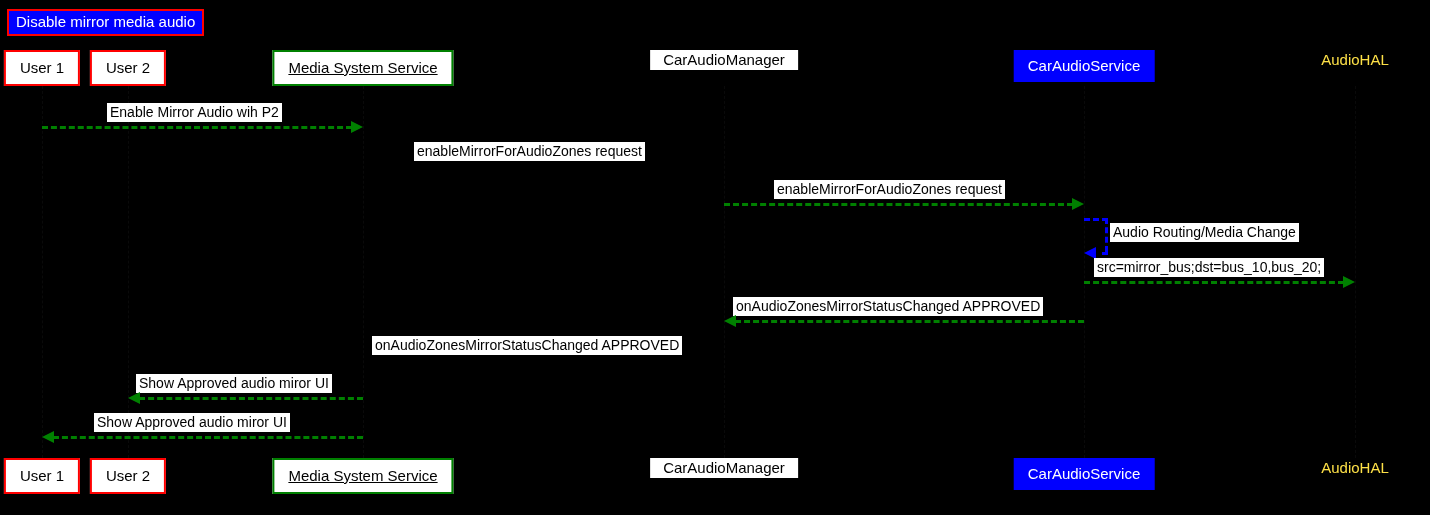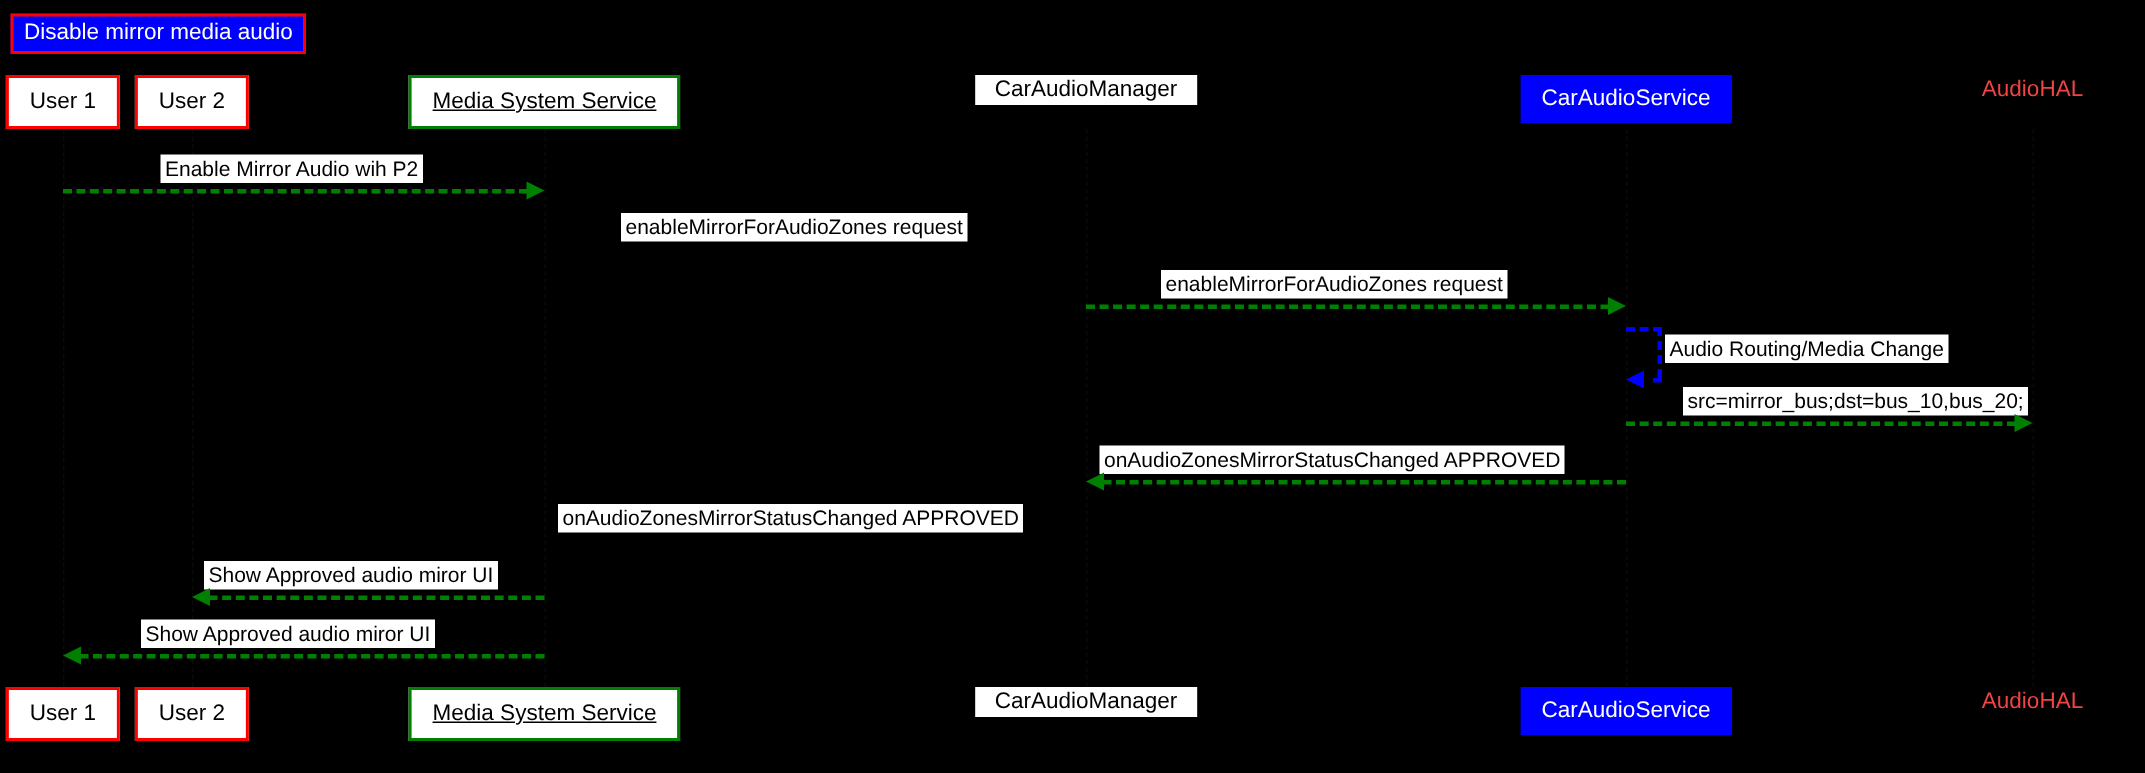--- a/index.html
+++ b/index.html
@@ -52,21 +52,21 @@
     color: #000000;
     padding: 1px 13px;
   }
   .participant.fill-blue {
     background: #0000ff;
     color: #ffffff;
     padding: 7px 14px;
   }
   .participant.plain {
     background: transparent;
-    color: #ef4444;
+    color: #fde047;
     padding: 1px 3px;
   }
   
   .lifeline {
     position: absolute;
     width: 1px;
     background: #000000;
     border-left: 1px dashed #0a0a0a;
   }
   
@@ -143,21 +143,21 @@
       <div class="arrow-head right" style="left: 351px; top: 121px;"></div>
       <div class="msg-label" style="left: 414px; top: 142px;">enableMirrorForAudioZones request</div>
       <div class="msg-label" style="left: 774px; top: 180px;">enableMirrorForAudioZones request</div>
       <div class="msg-line" style="left: 724px; top: 203px; width: 349px;"></div>
       <div class="arrow-head right" style="left: 1072px; top: 198px;"></div>
       <div class="msg-label" style="left: 1110px; top: 223px;">Audio Routing/Media Change</div>
       <div class="loop-top" style="left: 1084px; top: 218px; width: 24px;"></div>
       <div class="loop-side" style="left: 1105px; top: 218px; height: 34px;"></div>
       <div class="loop-bottom" style="left: 1090px; top: 252px; width: 18px;"></div>
       <div class="arrow-head blue-left" style="left: 1084px; top: 247px;"></div>
-      <div class="msg-label" style="left: 1122px; top: 258px;">src=mirror_bus;dst=bus_10,bus_20;</div>
+      <div class="msg-label" style="left: 1094px; top: 258px;">src=mirror_bus;dst=bus_10,bus_20;</div>
       <div class="msg-line" style="left: 1084px; top: 281px; width: 260px;"></div>
       <div class="arrow-head right" style="left: 1343px; top: 276px;"></div>
       <div class="msg-label" style="left: 733px; top: 297px;">onAudioZonesMirrorStatusChanged APPROVED</div>
       <div class="msg-line" style="left: 735px; top: 320px; width: 349px;"></div>
       <div class="arrow-head left" style="left: 724px; top: 315px;"></div>
       <div class="msg-label" style="left: 372px; top: 336px;">onAudioZonesMirrorStatusChanged APPROVED</div>
       <div class="msg-label" style="left: 136px; top: 374px;">Show Approved audio miror UI</div>
       <div class="msg-line" style="left: 139px; top: 397px; width: 224px;"></div>
       <div class="arrow-head left" style="left: 128px; top: 392px;"></div>
       <div class="msg-label" style="left: 94px; top: 413px;">Show Approved audio miror UI</div>

